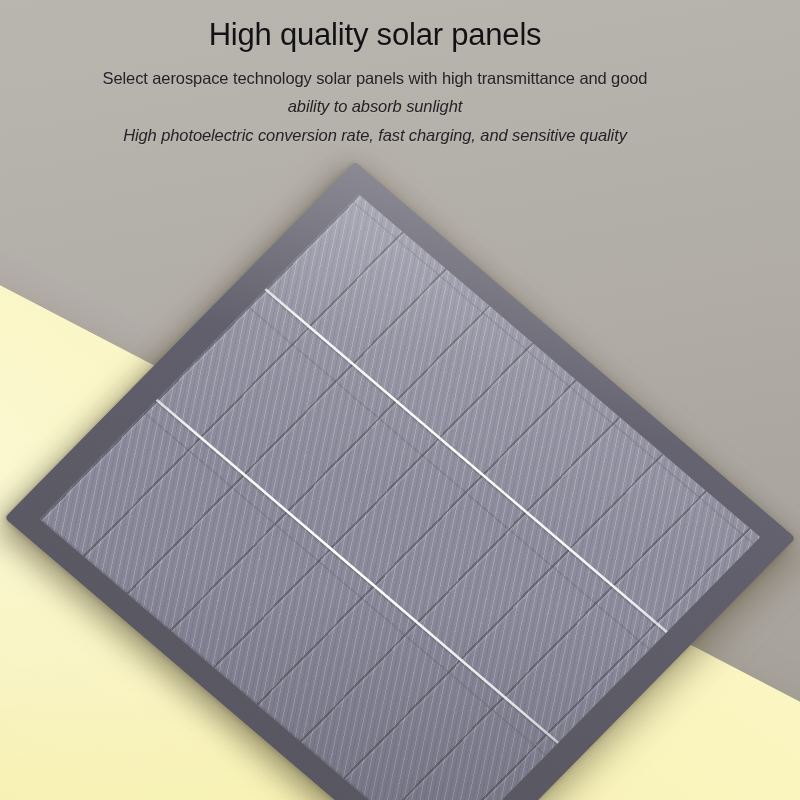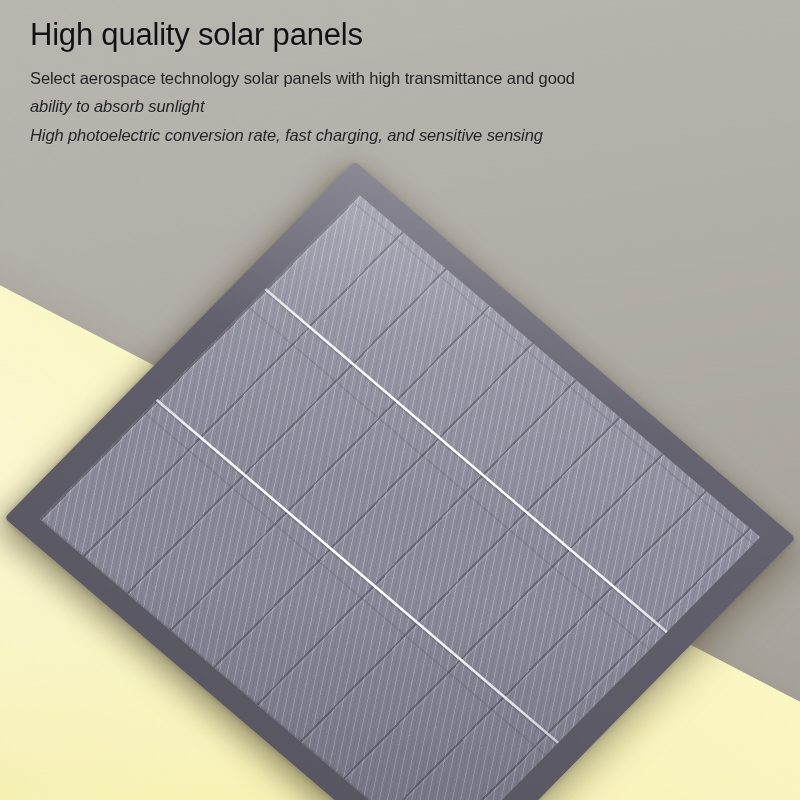--- a/index.html
+++ b/index.html
@@ -9,20 +9,21 @@
     font-family:"Liberation Sans", sans-serif;
     overflow:hidden;
     background:#b0aca6;
   }
   #stage{
     position:relative;
     width:800px;height:800px;
     overflow:hidden;
     background:
       linear-gradient(170deg,#b9b5af 0%,#b2aea8 35%,#aaa69f 70%,#a6a29b 100%);
+    text-align: center;
   }
 
   
   .scene{
     position:absolute;inset:0;
     overflow:hidden;
   }
 
   
   .surface{
@@ -194,16 +195,16 @@
         </div>
       </div>
     </div>
 
   </div>
 
   <div class="copy">
     <h1 class="title">High quality solar panels</h1>
     <p class="sub">Select aerospace technology solar panels with high transmittance and good</p>
     <p class="sub">ability to absorb sunlight</p>
-    <p class="sub">High photoelectric conversion rate, fast charging, and sensitive sensing</p>
+    <p class="sub">High photoelectric conversion rate, fast charging, and sensitive quality</p>
   </div>
 
 </div>
 
 </body></html>

